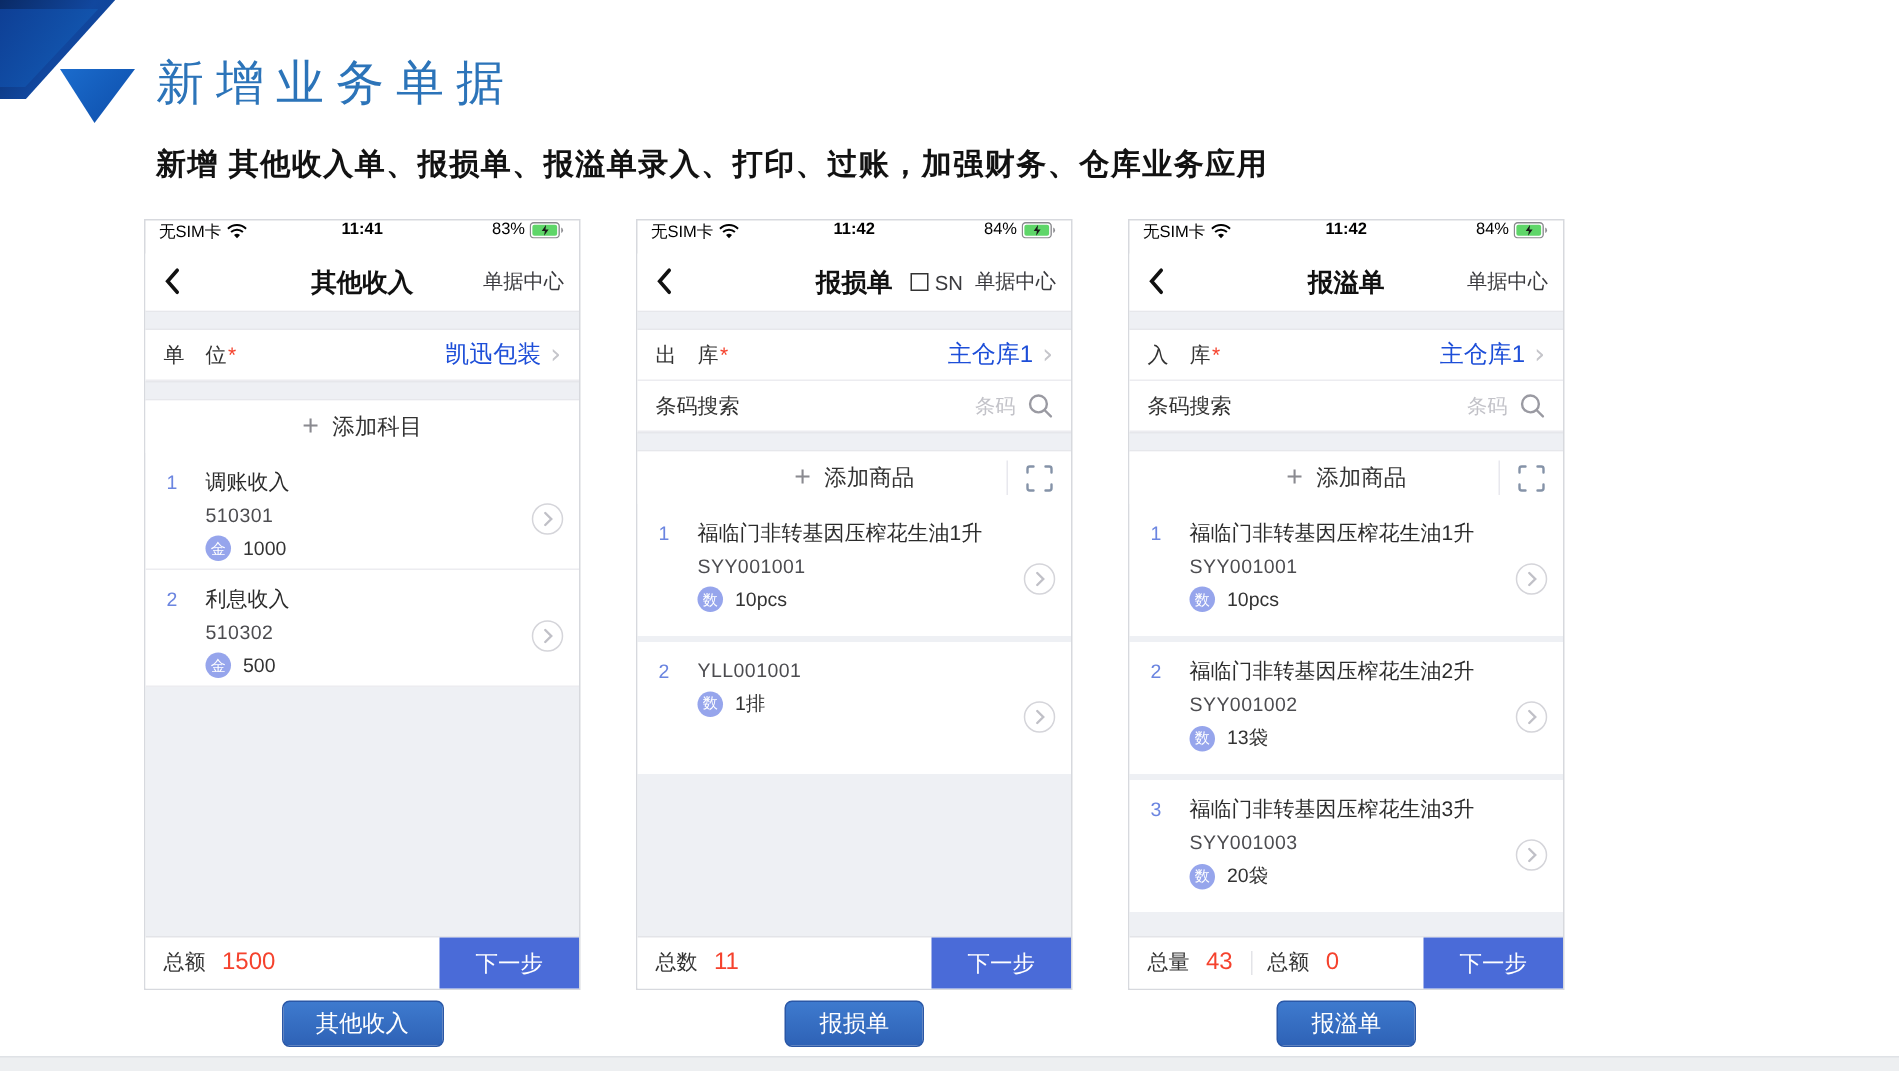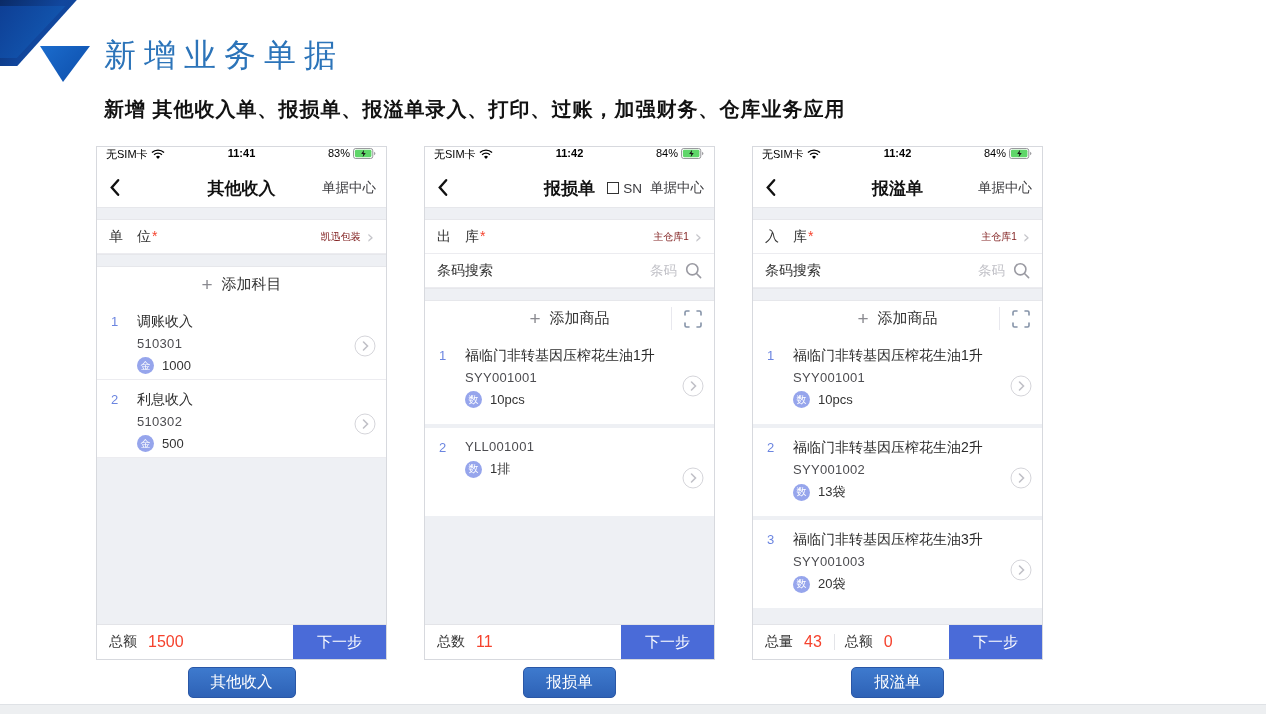--- a/index.html
+++ b/index.html
@@ -44,21 +44,21 @@
   .sn-box{width:12px;height:12px;border:1.5px solid #333;display:inline-block;background:#fff;}
   .sn-label{margin-right:4px;color:#3a3a3e;}
 
   .band{height:13px;background:#eef0f4;border-top:1px solid #e6e7eb;border-bottom:1px solid #e6e7eb;}
 
   .row{height:34px;display:flex;align-items:center;padding:0 12px;background:#fff;border-bottom:1px solid #ececf0;}
   .row:last-of-type{border-bottom:none;}
   .row-label{font-size:14px;color:#333;}
   .row-label.dim{color:#8e8e93;}
   .req{color:#f5422d;margin-left:1px;}
-  .row-value{margin-left:auto;font-size:10px;color:#7f1d1d;}
+  .row-value{margin-left:auto;font-size:16px;color:#1d4ed8;}
   .row-value.ph{color:#c2c2c8;font-size:13.5px;}
   .chev{color:#c5c5ca;font-size:18px;margin-left:6px;line-height:1;font-family:"DejaVu Sans",sans-serif;}
 
   .addrow{height:35px;background:#fff;position:relative;display:flex;align-items:center;justify-content:center;
     font-size:15px;color:#333;cursor:pointer;}
   .plus{color:#8a8a90;font-size:19px;margin-right:9px;font-weight:400;}
   .scanwrap{position:absolute;right:0;top:6px;bottom:6px;display:flex;align-items:center;
     padding:0 12px;border-left:1px solid #e8e8ee;cursor:pointer;}
 
   .list{flex:1;background:#eef0f4;overflow:hidden;display:flex;flex-direction:column;}

